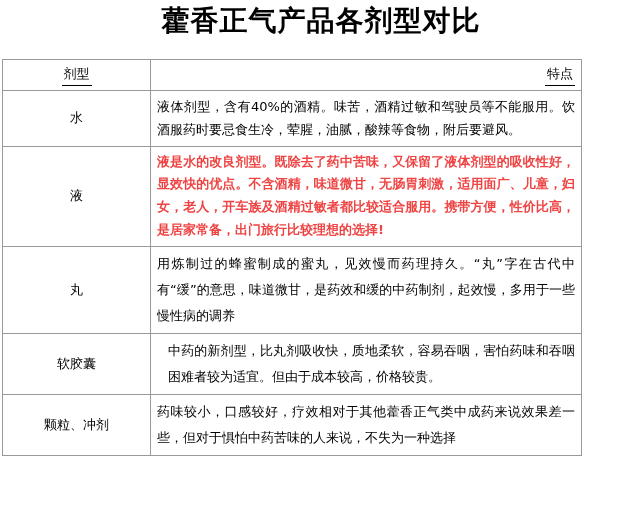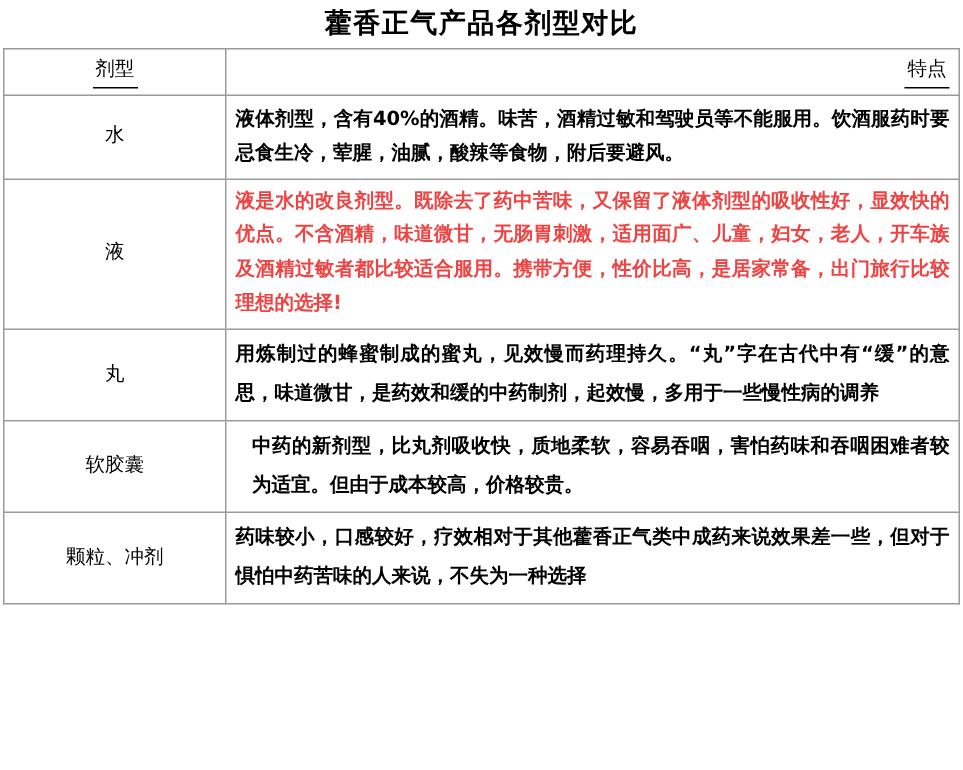--- a/index.html
+++ b/index.html
@@ -15,31 +15,31 @@
     overflow: hidden;
   }
   .page {
     width: 642px;
     height: 513px;
     position: relative;
     box-sizing: border-box;
   }
   .title {
     text-align: center;
-    font-size: 18px;
+    font-size: 28px;
     font-weight: bold;
     letter-spacing: 1px;
     padding: 6px 0 6px 0;
     font-family: "DejaVu Serif", "Liberation Serif", serif;
     line-height: 1.1;
   }
   table.cmp {
     border-collapse: collapse;
-    width: 638px;
-    margin: 0 2px;
+    width: 580px;
+    margin: 16px 2px;
     table-layout: fixed;
   }
   table.cmp td, table.cmp th {
     border: 1px solid #9a9a9a;
     padding: 4px 6px;
     vertical-align: middle;
     font-size: 13px;
     line-height: 1.55;
   }
   td.colhead, th.colhead {
@@ -56,21 +56,20 @@
   td.name {
     width: 135px;
     text-align: center;
     vertical-align: middle;
     font-size: 13px;
   }
   td.desc {
     text-align: justify;
     text-justify: inter-ideograph;
     vertical-align: middle;
-    font-weight: bold;
   }
   .red-row td {
     color: #ef4444;
     font-weight: bold;
   }
   .red-row td.name {
     color: #000000;
     font-weight: normal;
   }
   .r-water td.desc { line-height: 1.8; }

